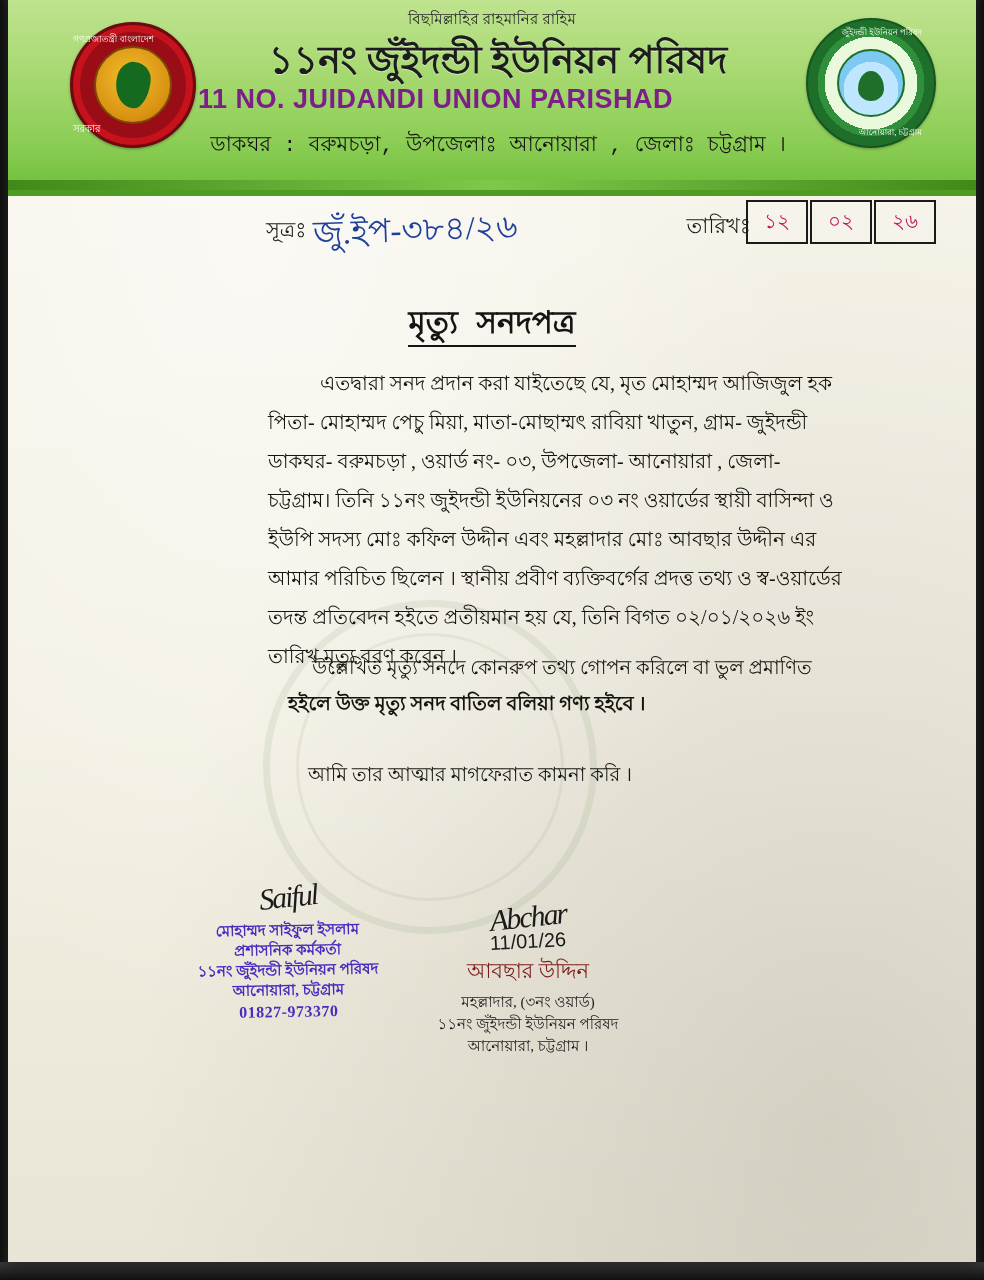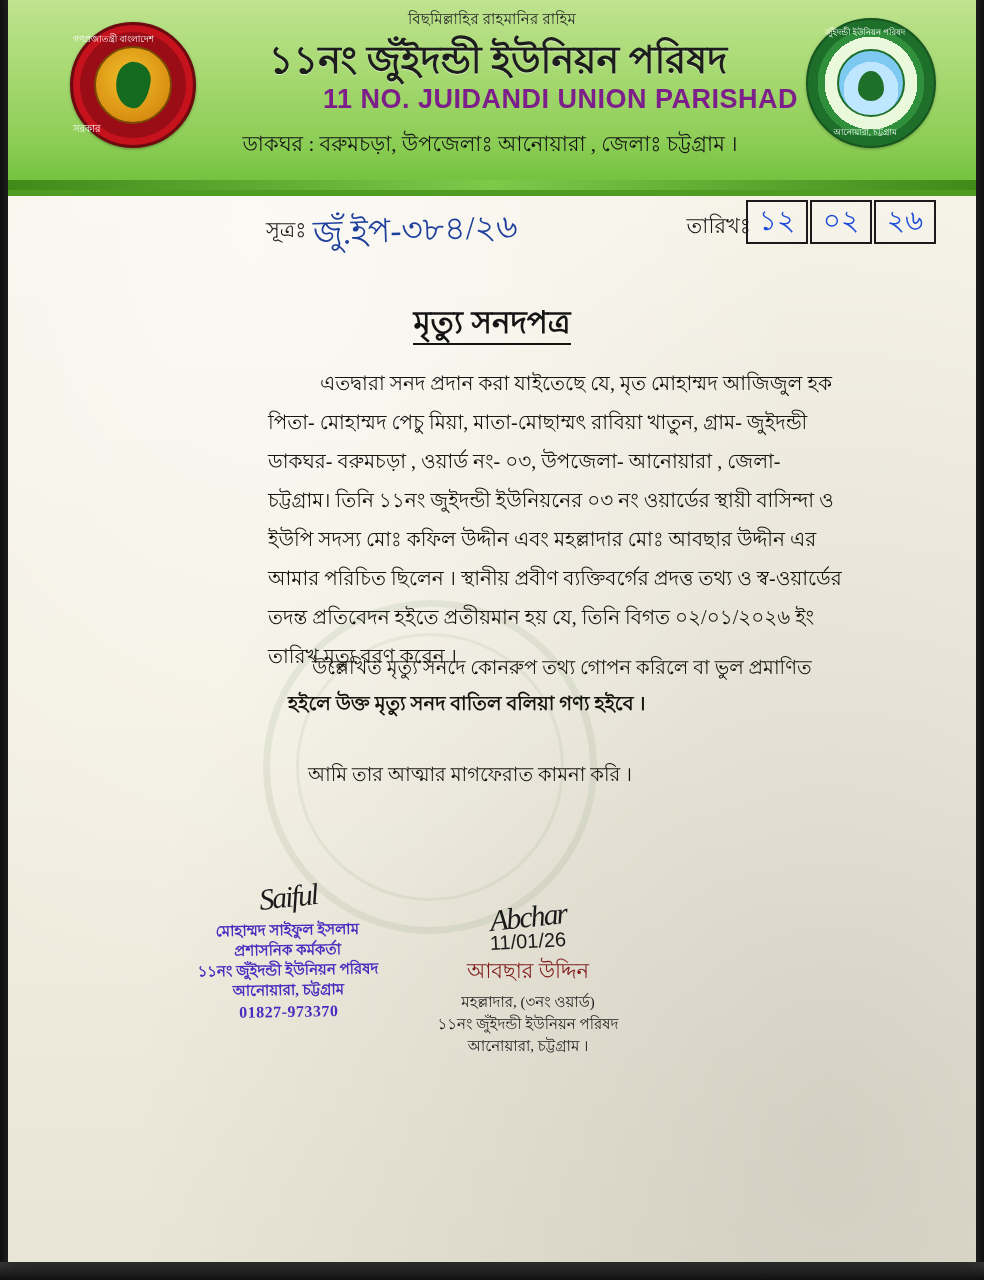--- a/index.html
+++ b/index.html
@@ -77,34 +77,34 @@
     font-size: 38px;
     font-weight: bold;
     color: #1d1d1d;
     text-shadow: 0 1px 0 rgba(255,255,255,.5);
   }
   .title-en {
     position: absolute;
     top: 84px;
     left: 190px;
     width: 600px;
-    text-align: right;
+    text-align: left;
     font-family: "Liberation Sans", sans-serif;
     font-size: 27px;
     font-weight: bold;
     color: #7c1f8a;
     letter-spacing: .5px;
   }
   .address-line {
     position: absolute;
     top: 128px;
-    left: 142px;
+    left: 150px;
     width: 680px;
     text-align: center;
-    font-family: Liberation Serif, serif;
+    font-family: Liberation Mono, monospace;
     font-size: 21px;
     color: #141414;
   }
 
   
   .emblem-left {
     position: absolute;
     left: 62px;
     top: 22px;
     width: 120px;
@@ -171,21 +171,21 @@
     left: 50%; top: 52%;
     transform: translate(-50%,-50%);
     width: 26px; height: 30px;
     background: #1d6f2a;
     border-radius: 50% 50% 50% 50% / 60% 60% 40% 40%;
   }
   .emblem-right .seal-top,
   .emblem-right .seal-bot {
     position: absolute;
     left: 0; right: 12px;
-    text-align: center;
+    text-align: right;
     color: #fff;
     font-family: "Liberation Serif", serif;
     font-size: 8.5px;
   }
   .emblem-right .seal-top { top: 6px; }
   .emblem-right .seal-bot { bottom: 6px; }
 
   
   .memo-row {
     position: absolute;
@@ -227,32 +227,32 @@
     gap: 2px;
   }
   .date-box {
     width: 58px;
     height: 40px;
     border: 2px solid #1a1a1a;
     display: flex;
     align-items: center;
     justify-content: center;
     font-family: "Liberation Serif", serif;
-    font-size: 28px;
-    color: #1d4ed8;
+    font-size: 20px;
+    color: #be185d;
     background: rgba(255,255,255,0.15);
   }
 
   
   .doc-title {
     position: absolute;
     top: 298px;
     left: 0; right: 0;
     text-align: center;
-    font-family: Liberation Sans, sans-serif;
+    font-family: Liberation Mono, monospace;
     font-size: 31px;
     font-weight: bold;
     color: #141414;
   }
   .doc-title span {
     border-bottom: 2px solid #141414;
     padding-bottom: 3px;
   }
 
   .body-text {

